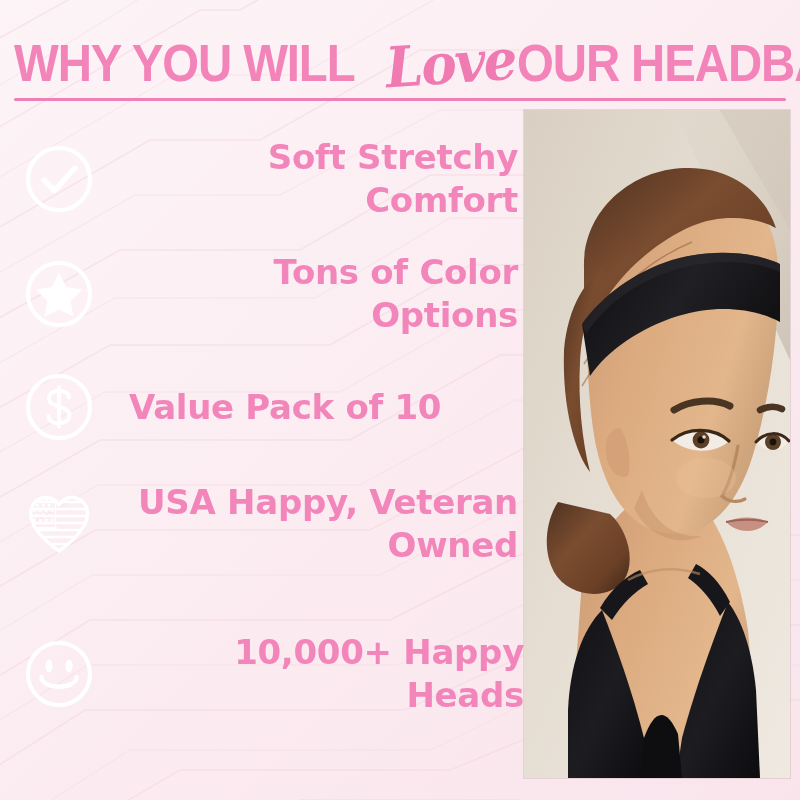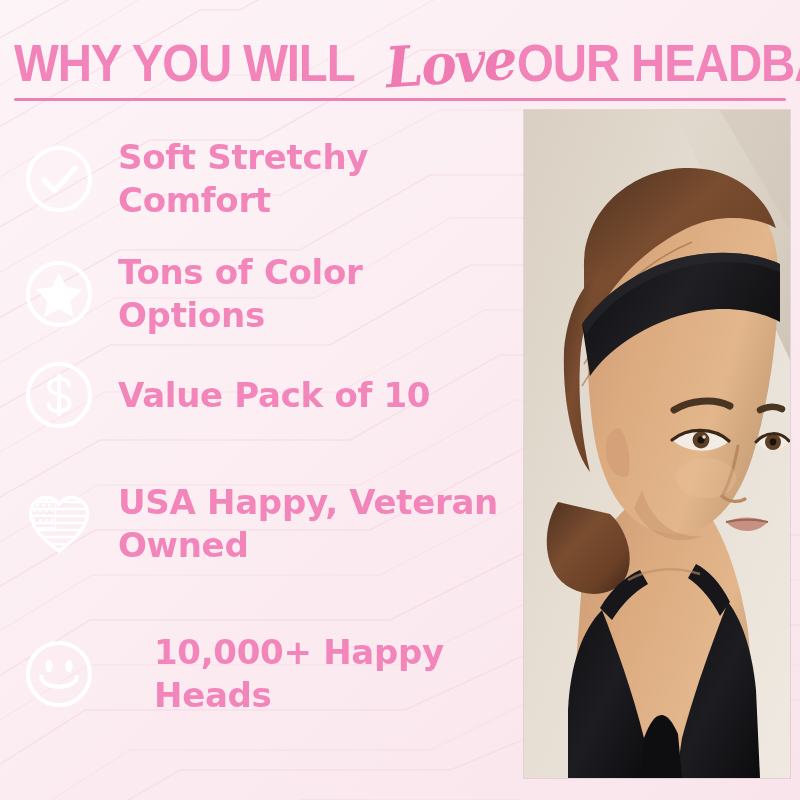--- a/index.html
+++ b/index.html
@@ -54,23 +54,23 @@
   .rule{
     position:absolute;left:14px;top:98px;width:772px;height:3px;
     background:#f07fb6;border-radius:2px;
   }
 
   
   .features{
     position:absolute;left:14px;top:118px;width:510px;height:670px;
   }
   .feature{
-    position:absolute;left:0;display:flex;align-items:center;
-  }
-  .f0{top:18px;}  .f1{top:133px;} .f2{top:240px;}
+    position:absolute;left:0;display:flex;align-items:center;text-align:right;
+  }
+  .f0{top:18px;}  .f1{top:133px;} .f2{top:252px;gap:11px;}
   .f3{top:363px;} .f4{top:513px;gap:36px;}
 
   .icon-wrap{
     width:74px;height:74px;flex:0 0 74px;
     display:flex;align-items:center;justify-content:center;
     margin-left:8px;
   }
   .icon-wrap svg{display:block;width:70px;height:70px;}
 
   .f-label{

